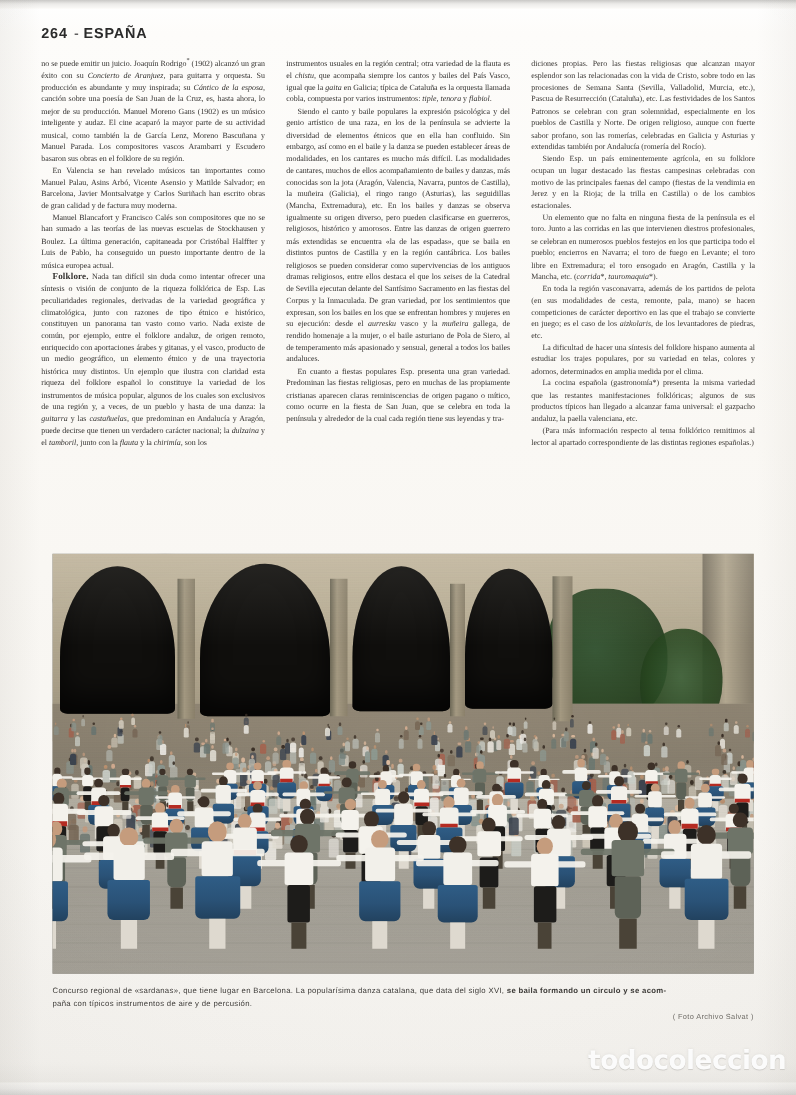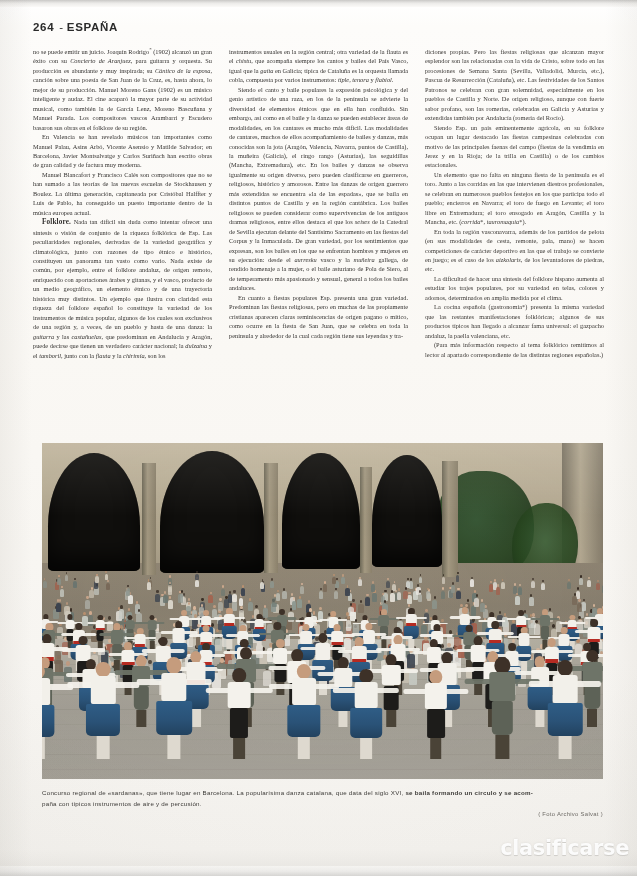--- a/index.html
+++ b/index.html
@@ -1745,14 +1745,14 @@
     <span>Concurso regional de «sardanas», que tiene lugar en Barcelona. La popularísima danza catalana, que data del siglo XVI, </span><span class="cap-strong">se baila formando un circulo y se acom-</span>
     <div id="caption-line2">
       <span>paña con típicos instrumentos de aire y de percusión.</span>
       <span id="caption-credit">( Foto Archivo Salvat )</span>
     </div>
   </div>
 
   <div id="bottom-edge"></div>
   <div id="scan-shade"></div>
 
-  <div id="watermark">clasificarse</div>
+  <div id="watermark">todocoleccion</div>
 </div>
 
 </body></html>

